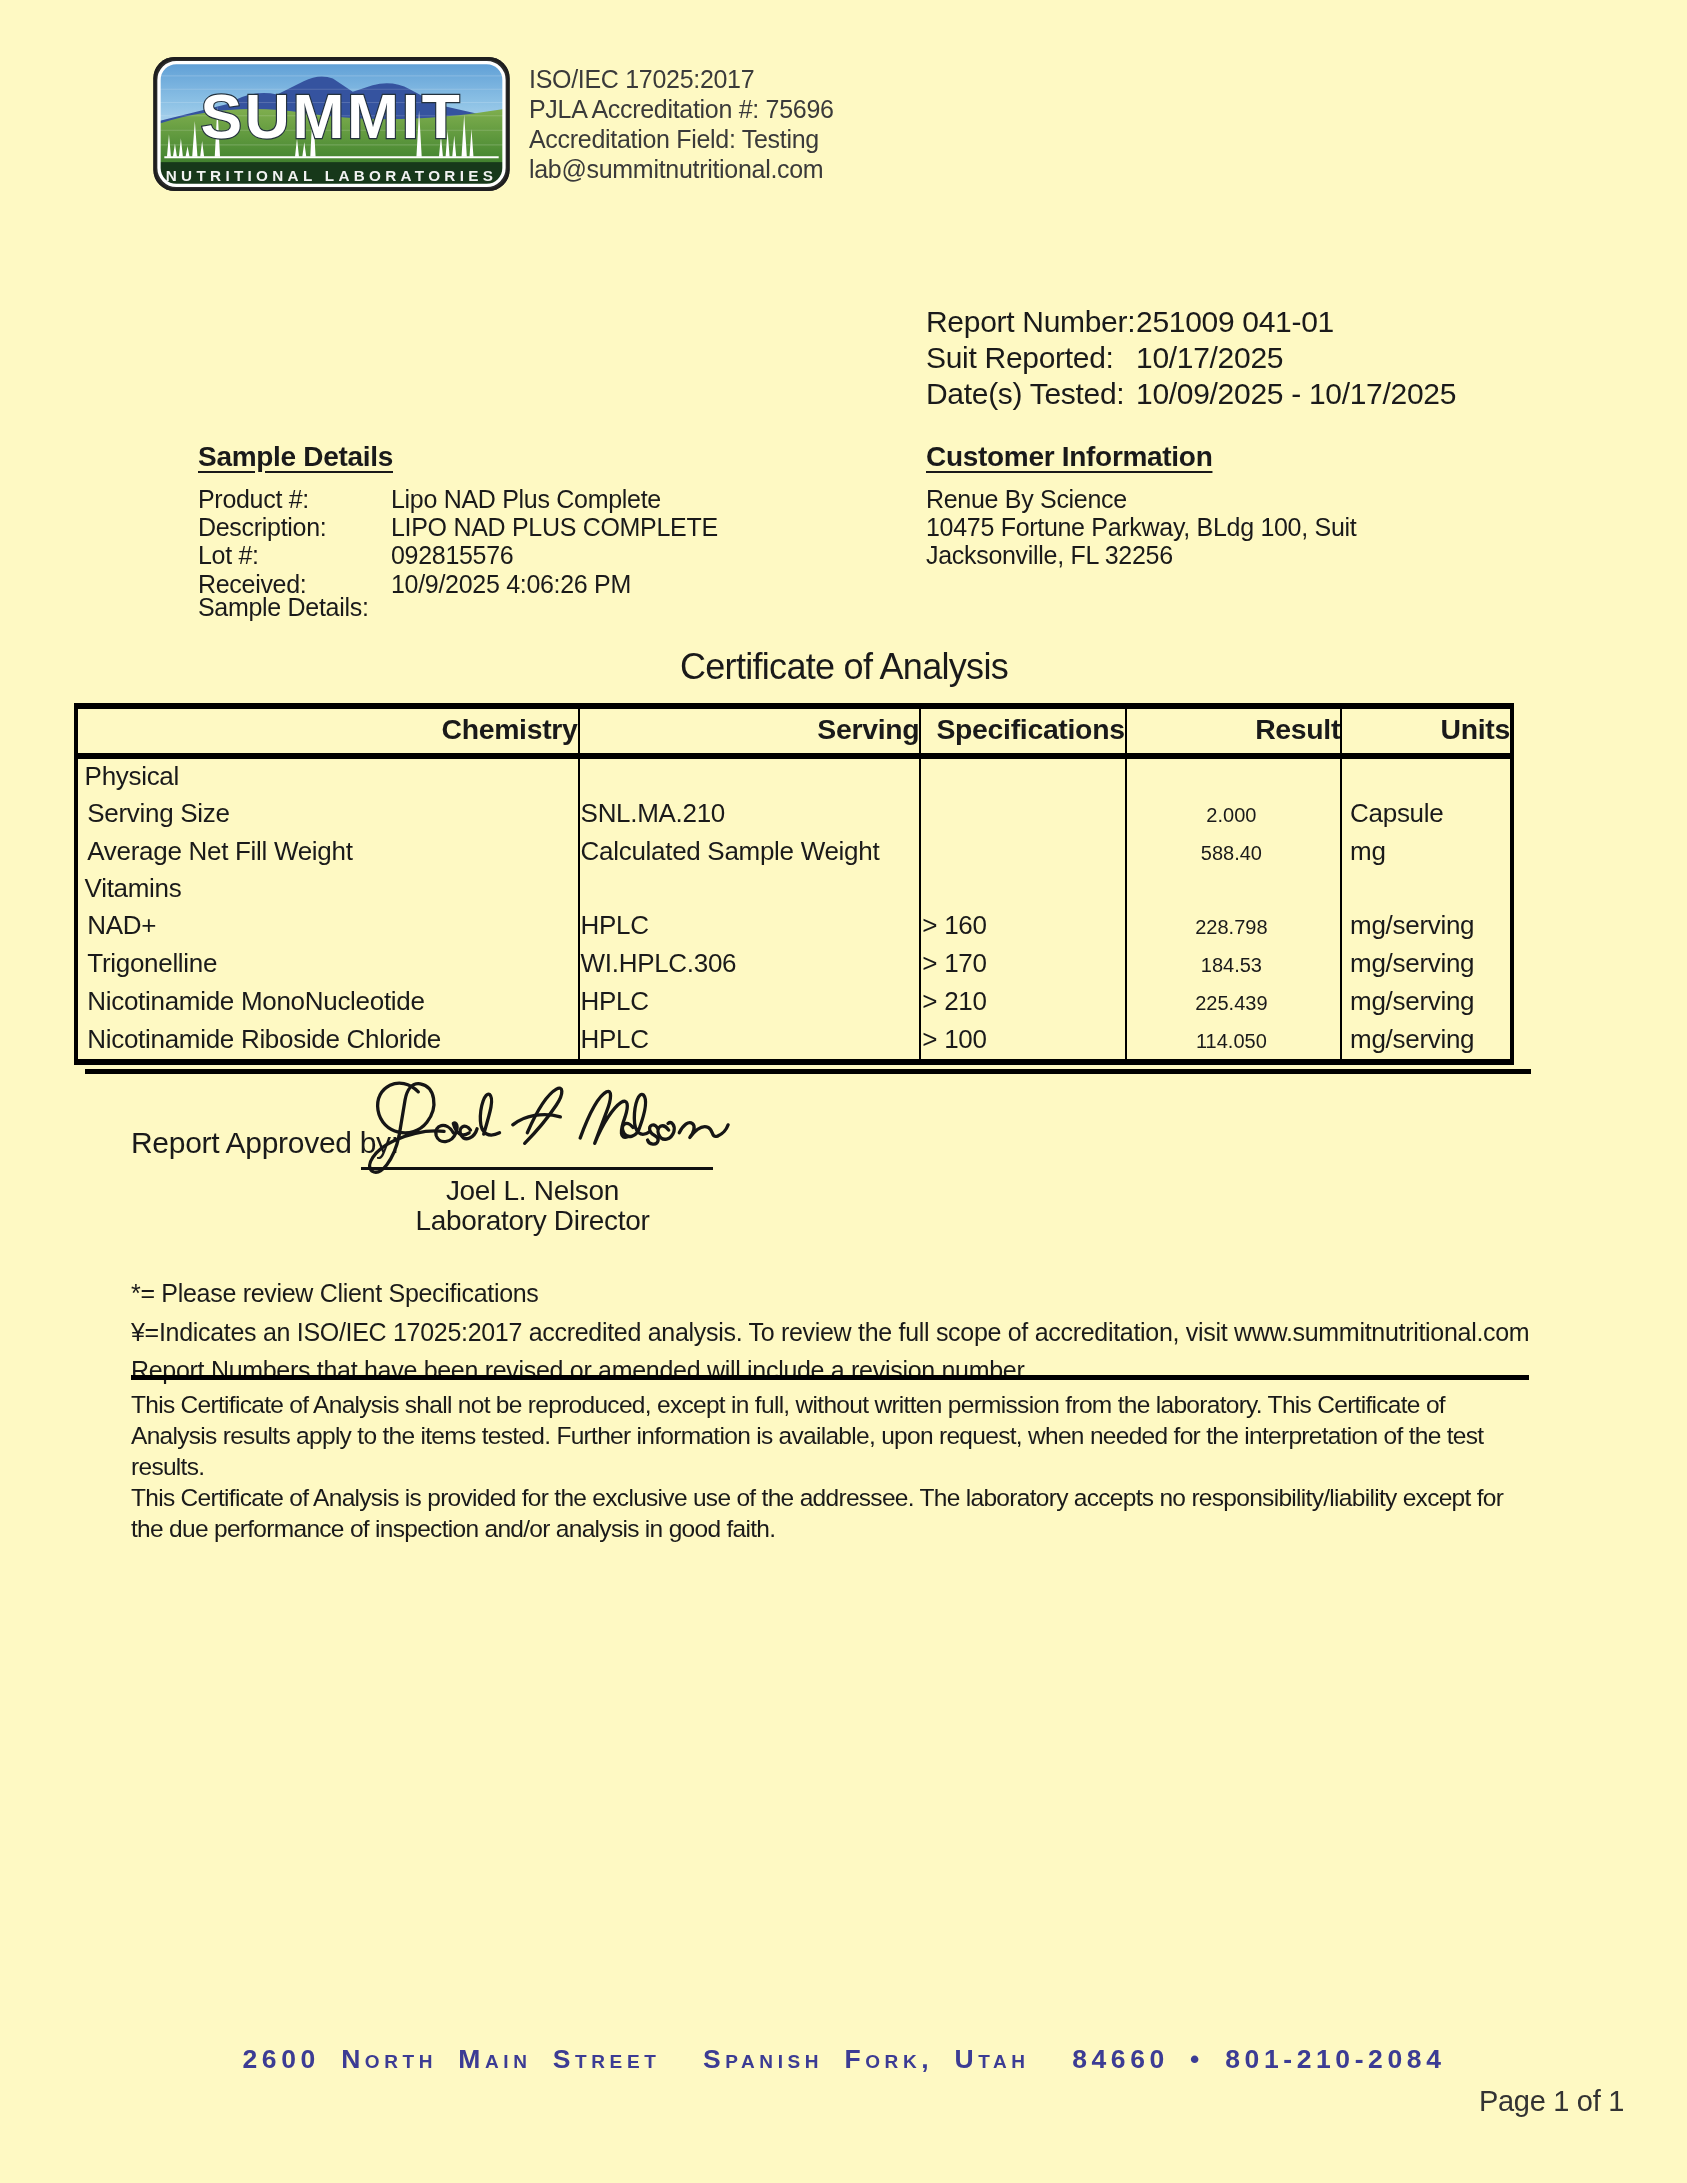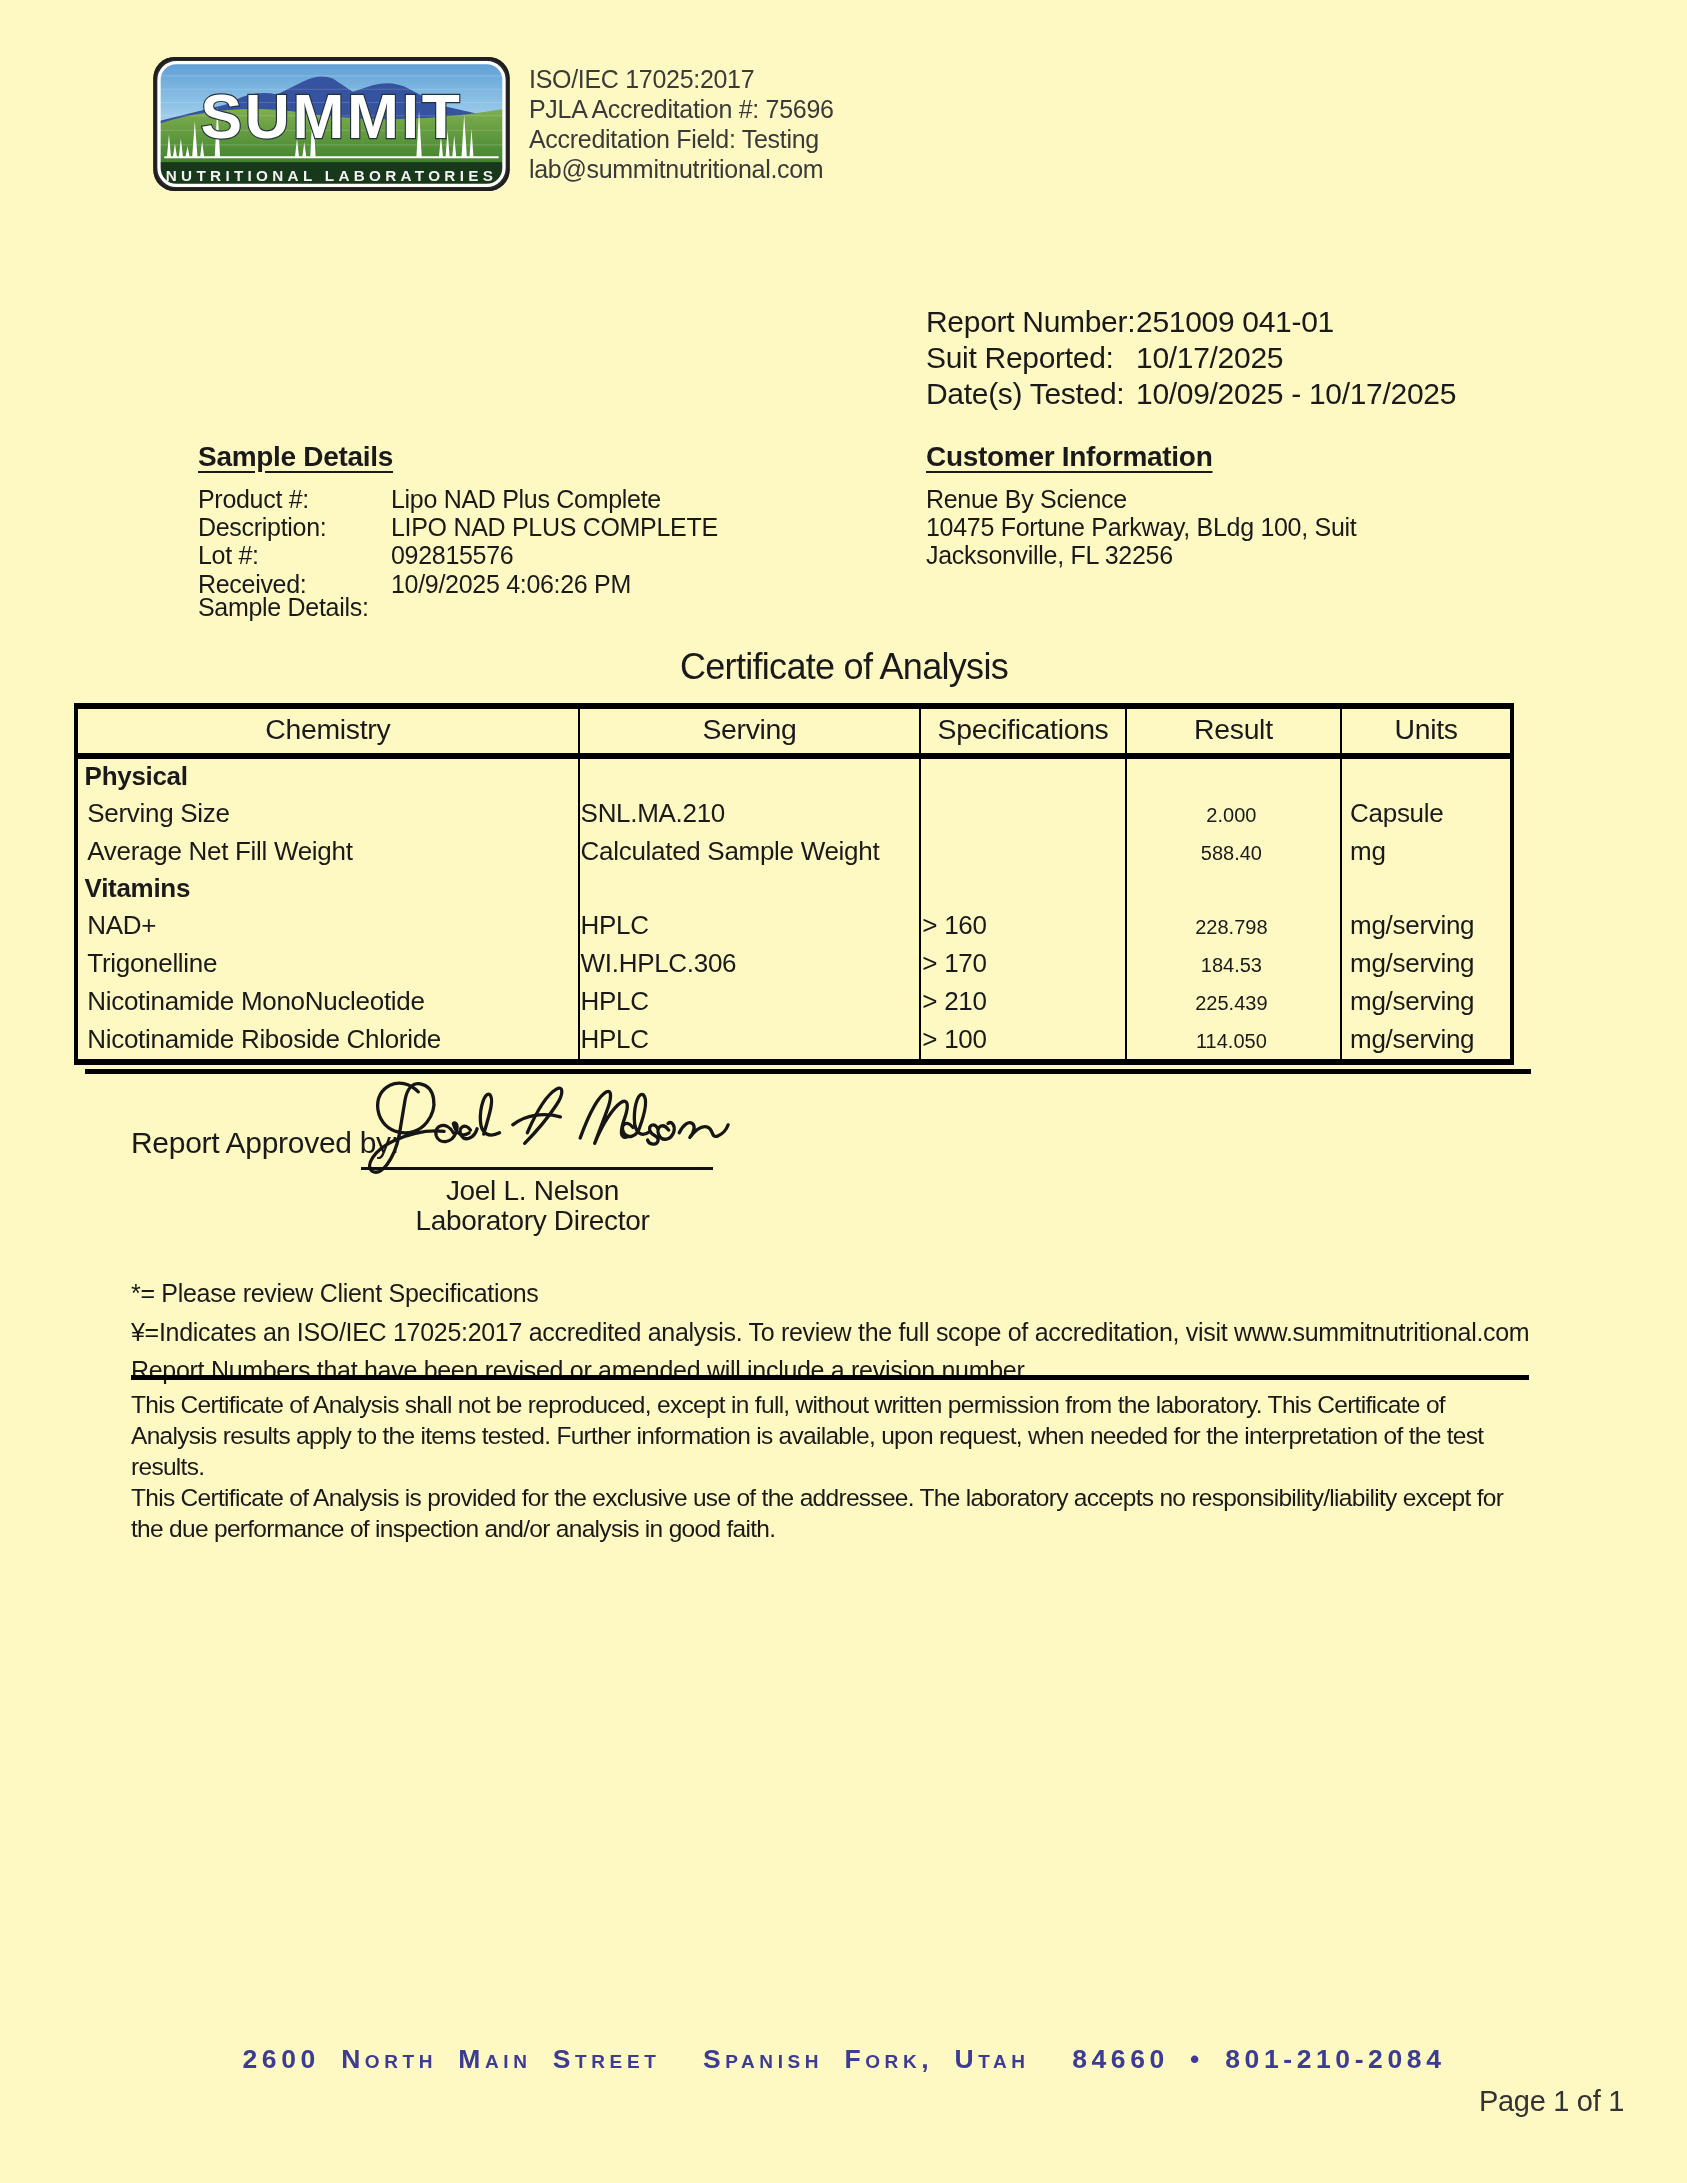--- a/index.html
+++ b/index.html
@@ -19,29 +19,29 @@
   .info-heading{font-size:28px;font-weight:bold;text-decoration:underline;text-underline-offset:4.6px;margin:0 0 13.2px 0;}
   .sample-block{position:absolute;left:198px;top:443px;font-size:25px;line-height:28.4px;}
   .customer-block{position:absolute;left:926px;top:443px;font-size:25px;line-height:28.4px;}
   .kv-label{display:inline-block;width:193px;vertical-align:top;}
   .sample-extra{position:absolute;left:198px;top:593px;font-size:25px;}
   
   .coa-title{position:absolute;left:0;right:0;top:646px;text-align:center;font-size:36px;letter-spacing:-0.7px;}
   
   table.coa{position:absolute;left:74px;top:703px;width:1440px;border-collapse:collapse;table-layout:fixed;
     border-left:4px solid #000;border-right:4px solid #000;border-top:6px solid #000;border-bottom:6px solid #000;}
-  table.coa th{font-size:28.4px;font-weight:normal;text-align:center;padding:4px 0 6.6px 0;
+  table.coa th{font-size:28.4px;font-weight:bold;text-align:right;padding:4px 0 6.6px 0;
     border-bottom:6px solid #000;border-right:2.6px solid #000;letter-spacing:-0.3px;}
   table.coa th:last-child{border-right:none;}
   table.coa td{font-size:26px;border-right:2.6px solid #000;vertical-align:middle;overflow:hidden;white-space:nowrap;}
   table.coa td:last-child{border-right:none;margin-top:12px;}
   tr.sec-row td{height:34px;}
   tr.data-row td{height:36px;}
   td.c-chem{text-align:left;padding-left:9.3px;}
-  td.sec{font-weight:bold;padding-left:6.6px;margin-top:28px;}
+  td.sec{font-weight:normal;padding-left:6.6px;margin-top:28px;}
   td.c-method,td.c-spec{text-align:left;margin-top:36px;}
   td.c-result{text-align:center;vertical-align:top;}
   span.res{display:inline-block;font-size:20px;padding:5.3px 4px 0 0;letter-spacing:0;}
   td.c-units{text-align:left;padding-left:8px;}
   
   .rule1{position:absolute;left:85px;top:1069px;width:1446px;height:5.3px;background:#000;}
   .approval-label{position:absolute;left:131px;top:1126px;font-size:30px;}
   .sig-svg{position:absolute;left:354px;top:1072px;width:377px;height:109px;}
   .sig-line{position:absolute;left:361px;top:1167px;width:352px;height:2.6px;background:#111;}
   .signer{position:absolute;left:367px;top:1176px;width:331px;text-align:center;font-size:28px;line-height:30px;}

